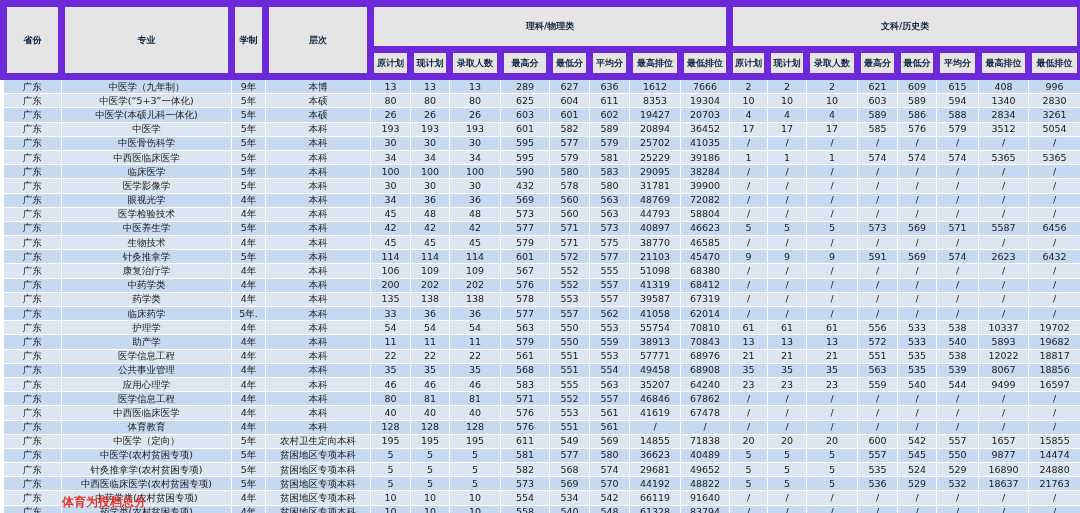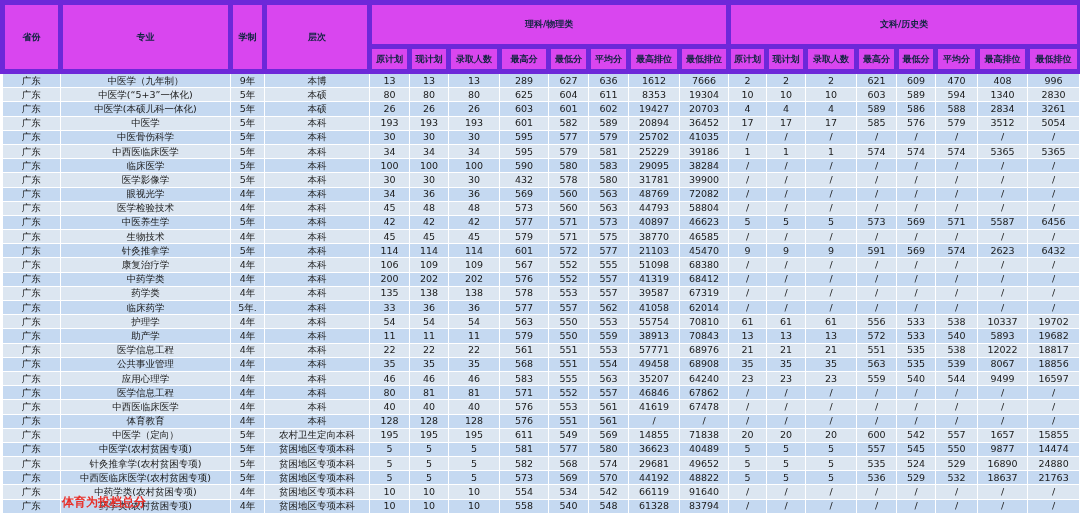--- a/index.html
+++ b/index.html
@@ -1,18 +1,18 @@
 <!DOCTYPE html>
 <html><head>
 <meta charset="utf-8">
 <style>
   html, body { margin:0; padding:0; background:#ffffff; }
   body { width:1080px; height:513px; overflow:hidden; position:relative; font-family:"DejaVu Sans", "Liberation Sans", sans-serif; }
   table { border-collapse:collapse; table-layout:fixed; position:absolute; left:0; top:0; width:1077px; }
-  th { background:#d946ef; color:#10243f; font-weight:bold; font-size:9px; border:5px solid #6d28d9; padding:0; text-align:center; white-space:nowrap; overflow:hidden; }
+  th { background:#e5e5e5; color:#10243f; font-weight:bold; font-size:9px; border:7px solid #6d28d9; padding:0; text-align:center; white-space:nowrap; overflow:hidden; }
   tr.h1 th { height:39px; }
   tr.h2 th { height:20px;margin-left:44px; }
   td { font-size:9.5px; color:#1a1a1a; text-align:center; padding:0; height:13.2px; line-height:12px; white-space:nowrap; overflow:hidden; border-right:1px solid #ffffff; border-bottom:1px solid #ffffff; }
   tr.odd td { background:#c5d9f1; }
   tr.even td { background:#dce6f1; }
   .note { position:absolute; left:62px; top:494px; font-size:12px; color:#e8302a;font-weight:bold; }
 </style>
 </head>
 <body>
 
@@ -79,21 +79,21 @@
         <td>289</td>
         <td>627</td>
         <td>636</td>
         <td>1612</td>
         <td>7666</td>
         <td>2</td>
         <td>2</td>
         <td>2</td>
         <td>621</td>
         <td>609</td>
-        <td>470</td>
+        <td>615</td>
         <td>408</td>
         <td>996</td>
       </tr>
       <tr class="even">
         <td>广东</td>
         <td>中医学(“5+3”一体化)</td>
         <td>5年</td>
         <td>本硕</td>
         <td>80</td>
         <td>80</td>

